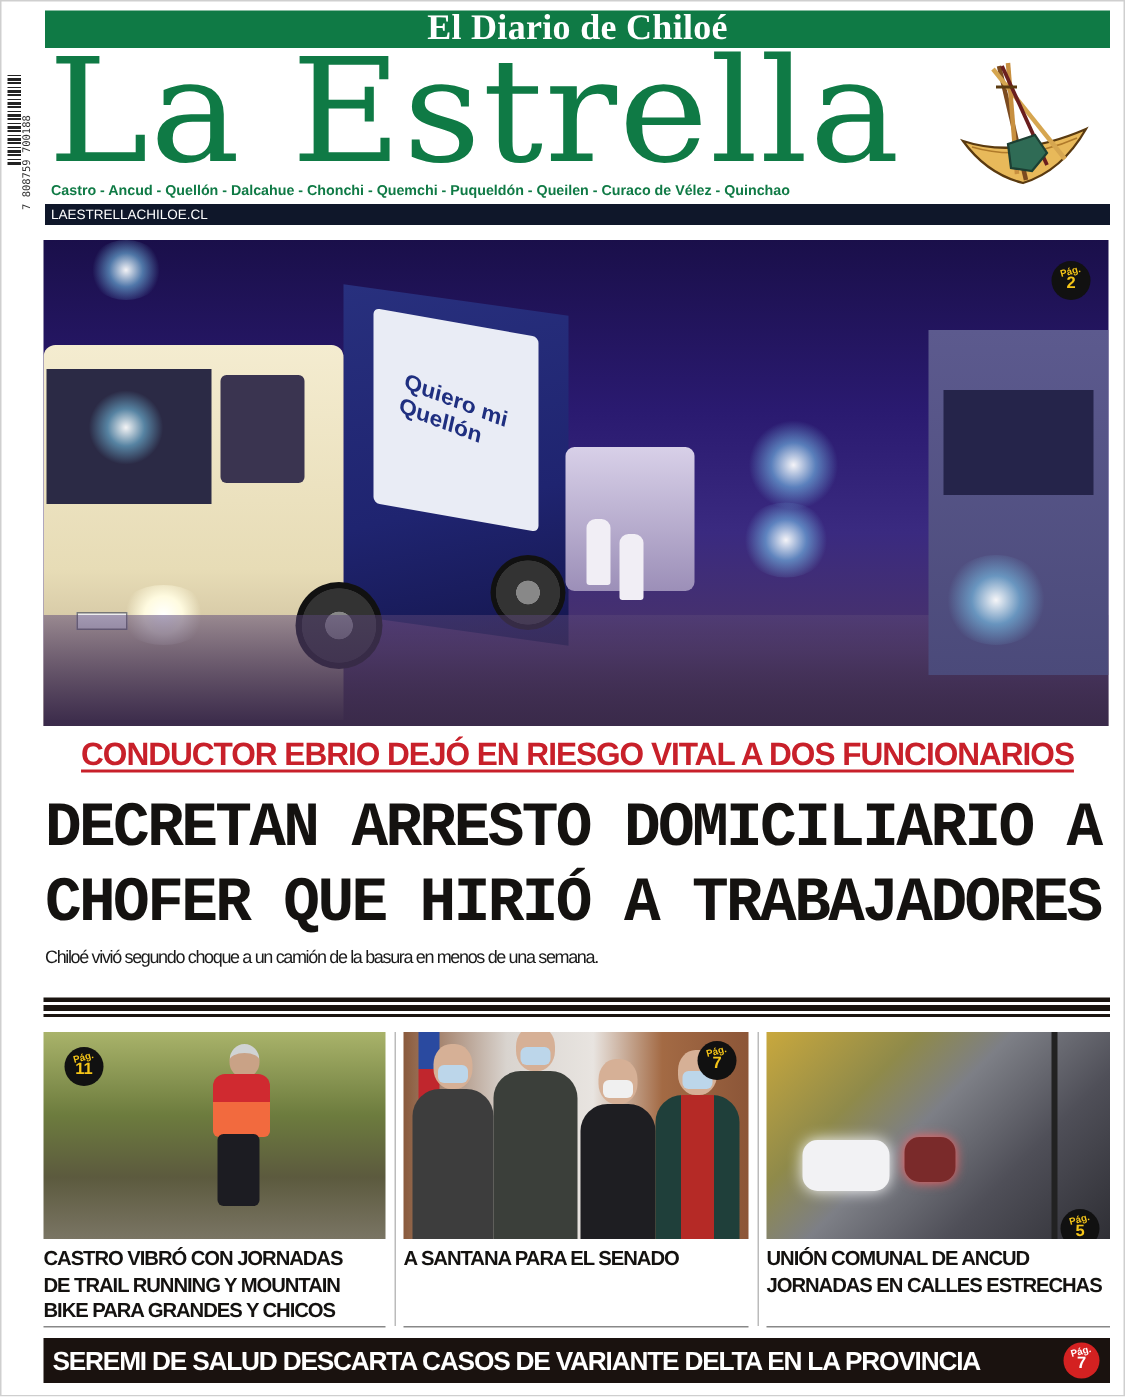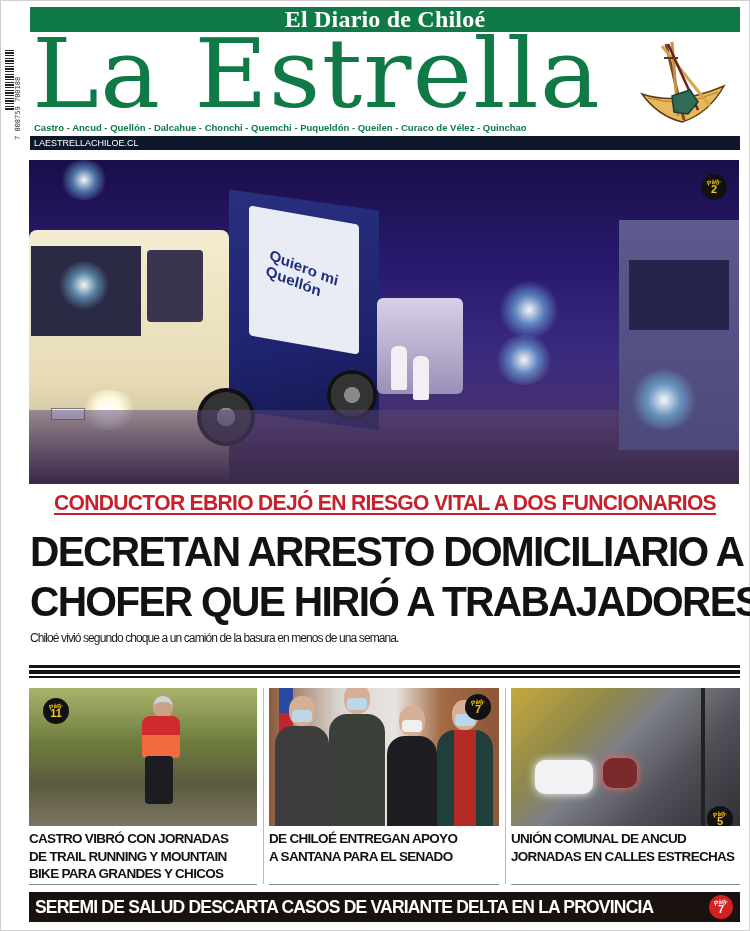--- a/index.html
+++ b/index.html
@@ -47,21 +47,21 @@
   .glow { position: absolute; border-radius: 50%; background: radial-gradient(circle, rgba(255,255,255,0.95) 0%, rgba(130,220,255,0.5) 35%, rgba(130,220,255,0) 70%); }
   .worker { position: absolute; width: 16px; height: 44px; background: #f1eef5; border-radius: 6px 6px 2px 2px; }
 
   .pag-badge { position: absolute; width: 26px; height: 26px; border-radius: 50%; background: #111; color: #f5c518; font-weight: bold; display: flex; flex-direction: column; align-items: center; justify-content: center; line-height: 0.9; }
   .pag-badge .p { font-size: 6.5px; transform: rotate(-15deg); }
   .pag-badge .n { font-size: 11px; }
   .pag-badge.red { background: #d42121; color: #fff; }
 
   
   .kicker { position: absolute; left: 30px; top: 491px; width: 710px; text-align: center; font-family: "Liberation Sans", sans-serif; font-weight: bold; font-size: 21.5px; color: #c8202a; text-decoration: underline; text-decoration-thickness: 2px; text-underline-offset: 3px; letter-spacing: -0.7px; white-space: nowrap; transform: scaleX(0.98); }
-  .headline { position: absolute; left: 30px; top: 527px; width: 712px; font-family: Liberation Sans, sans-serif; font-weight: bold; font-size: 42px; color: #141210; line-height: 50px; letter-spacing: -1.8px; white-space: nowrap; }
+  .headline { position: absolute; left: 30px; top: 527px; width: 712px; font-family: Liberation Mono, monospace; font-weight: bold; font-size: 42px; color: #141210; line-height: 50px; letter-spacing: -1.8px; white-space: nowrap; }
   .headline div { transform: scaleX(0.97); transform-origin: left; }
   .subhead { position: absolute; left: 30px; top: 631px; width: 712px; font-size: 12px; color: #1b1b1b; letter-spacing: -0.9px; white-space: nowrap; }
 
   .rules { position: absolute; left: 29px; top: 665px; width: 711px; }
   .rules .r1 { height: 3px; background: #1a1410; margin-bottom: 2px; }
   .rules .r2 { height: 4px; background: #1a1410; margin-bottom: 2px; }
   .rules .r3 { height: 2px; background: #1a1410; }
 
   
   .story { position: absolute; top: 688px; height: 196px; }
@@ -207,21 +207,20 @@
     <div class="person" style="left:168px;width:56px;height:96px;background:linear-gradient(90deg,#1f3f3a 0 30%,#b52a26 30% 70%,#1f3f3a 70%);">
         <div class="head"></div>
         <div class="mask"></div>
       </div>
     <div class="pag-badge" style="left:196px;top:6px;">
       <span class="p">Pág.</span>
       <span class="n">7</span>
     </div>
   </div>
   <div class="title">
-    <div>DE CHILOÉ ENTREGAN  APOYO</div>
     <div>A SANTANA PARA EL SENADO</div>
   </div>
   <div class="bottom-rule"></div>
 </div>
 
 <div class="vsep" style="left:505px;"></div>
 
 <div class="story s3">
   <div class="photo">
     <div class="car" style="left:24px;top:72px;width:58px;height:34px;background:#f2f2f4;box-shadow:0 0 10px #fff;"></div>

